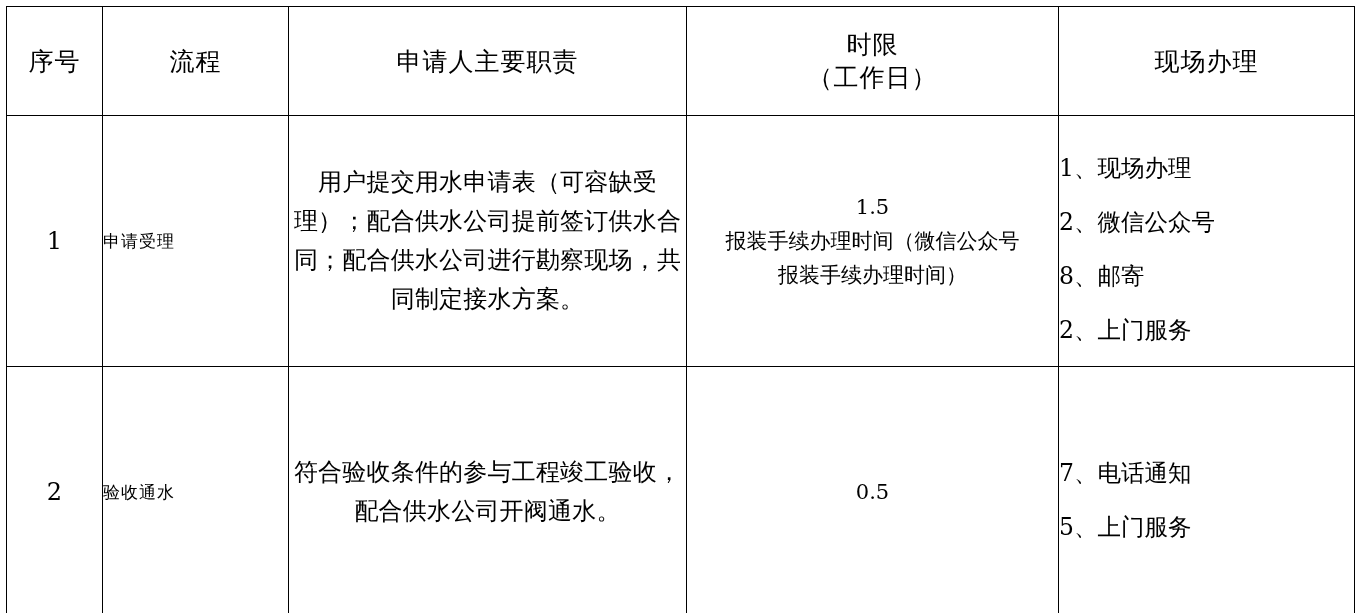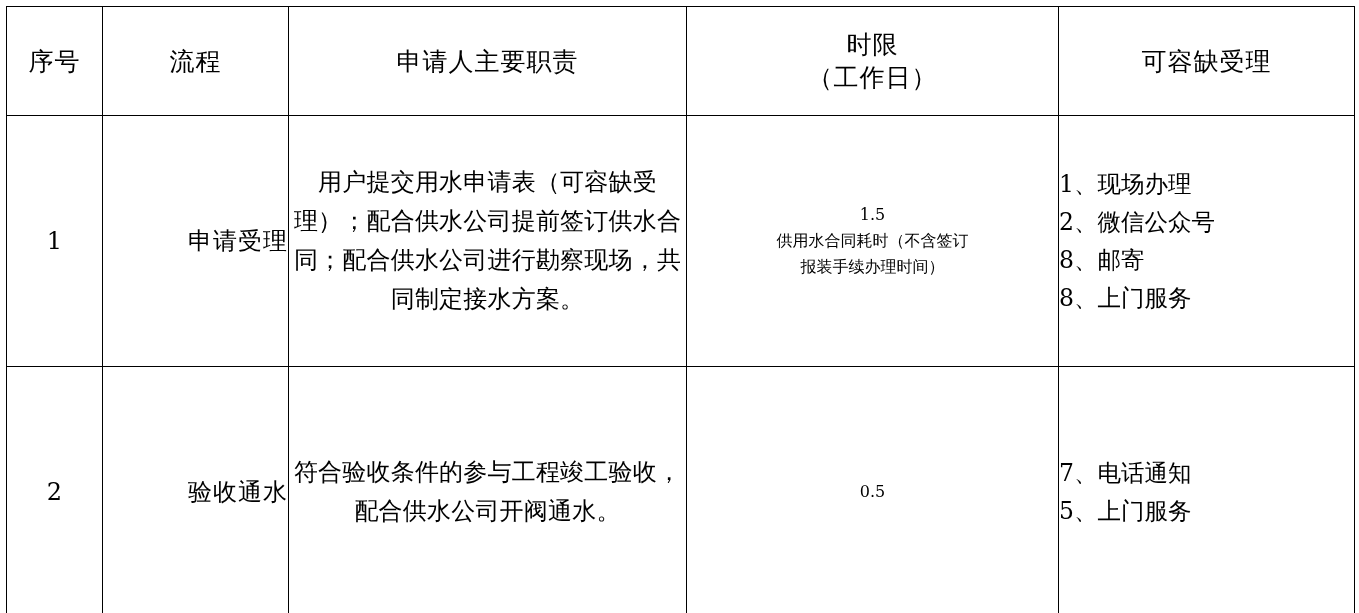--- a/index.html
+++ b/index.html
@@ -41,57 +41,58 @@
     line-height: 1.32;
     letter-spacing: 1px;
   }
   .head-cell .line {
     display: block;
   }
   .body-row td {
     height: 250px;
   }
   .cell-center {
-    text-align: right;
-    font-size: 24px;
+    text-align: left;
+    font-size: 17px;
     letter-spacing: 1px;
   }
   .cell-num {
     text-align: center;
     font-size: 24px;
   }
   .cell-text {
     text-align: center;
     font-size: 24px;
     line-height: 1.62;
     padding: 0 12px 0 14px;
     letter-spacing: 0.2px;
   }
   .cell-text .para {
     display: block;
     text-indent: 0;
   }
   .cell-limit {
     text-align: center;
-    font-size: 16px;
+    font-size: 21px;
     line-height: 1.62;
     padding: 0 14px;
   }
   .cell-limit .line {
     display: block;
   }
   .cell-list {
     text-align: left;
     font-size: 23.5px;
     line-height: 1.62;
     padding: 0 10px 0 14px;
   }
   .cell-list .line {
     display: block;
     white-space: nowrap;
+    margin-top: 16px;
   }
   .num-value {
     font-family: "DejaVu Serif", "Liberation Serif", serif;
   }
 </style>
 </head>
 <body>
 
 <table class="doc-table">
   <colgroup>
@@ -110,41 +111,41 @@
         <span class="line">流程</span>
       </th>
       <th class="head-cell">
         <span class="line">申请人主要职责</span>
       </th>
       <th class="head-cell">
         <span class="line">时限</span>
         <span class="line">（工作日）</span>
       </th>
       <th class="head-cell">
-        <span class="line">可容缺受理</span>
+        <span class="line">现场办理</span>
       </th>
     </tr>
   </thead>
   <tbody>
     <tr class="body-row">
       <td class="cell-num">1</td>
       <td class="cell-center">申请受理</td>
       <td class="cell-text">
         <span class="para">用户提交用水申请表（可容缺受理）；配合供水公司提前签订供水合同；配合供水公司进行勘察现场，共同制定接水方案。</span>
       </td>
       <td class="cell-limit">
         <span class="line num-value">1.5</span>
-        <span class="line">供用水合同耗时（不含签订</span>
+        <span class="line">报装手续办理时间（微信公众号</span>
         <span class="line">报装手续办理时间）</span>
       </td>
       <td class="cell-list">
         <span class="line">1、现场办理</span>
         <span class="line">2、微信公众号</span>
         <span class="line">8、邮寄</span>
-        <span class="line">8、上门服务</span>
+        <span class="line">2、上门服务</span>
       </td>
     </tr>
     <tr class="body-row">
       <td class="cell-num">2</td>
       <td class="cell-center">验收通水</td>
       <td class="cell-text">
         <span class="para">符合验收条件的参与工程竣工验收，配合供水公司开阀通水。</span>
       </td>
       <td class="cell-limit">
         <span class="line num-value">0.5</span>

